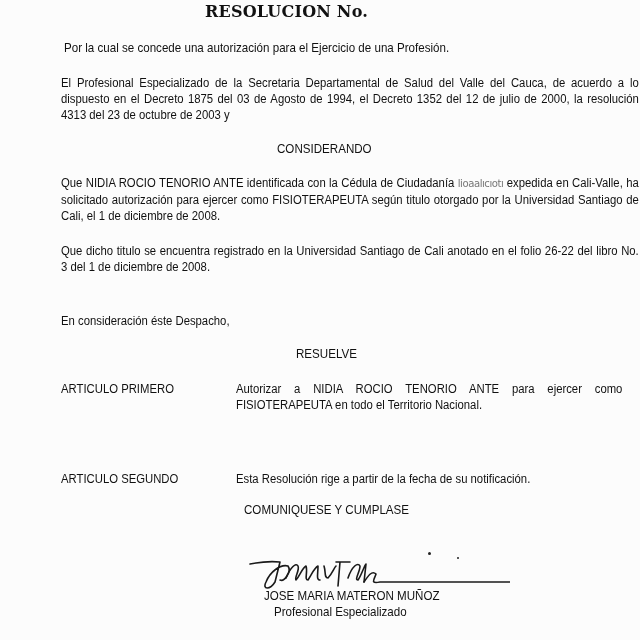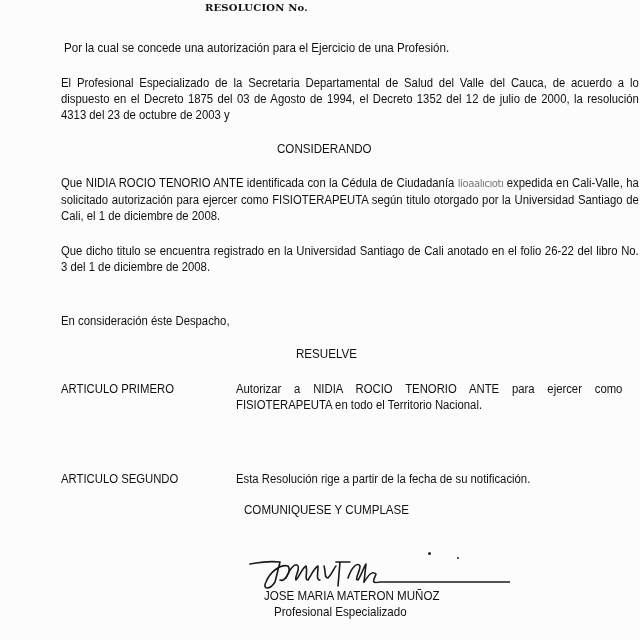--- a/index.html
+++ b/index.html
@@ -16,21 +16,21 @@
       height: 640px;
       background: #fcfcfc;
       color: #111;
       font-family: "Liberation Sans", sans-serif;
     }
     .abs { position: absolute; }
     .title {
       left: 205px; top: 2px;
       font-family: "DejaVu Serif", "Liberation Serif", serif;
       font-weight: bold;
-      font-size: 10px;
+      font-size: 16px;
       letter-spacing: 0.2px;
     }
     .body-text {
       font-size: 12.3px;
       line-height: 16px;
       transform: scaleX(0.92);
       transform-origin: left top;
     }
     .justify { text-align: justify; text-align-last: left; }
     .subtitle { left: 64px; top: 40px; font-size: 12.6px; }

